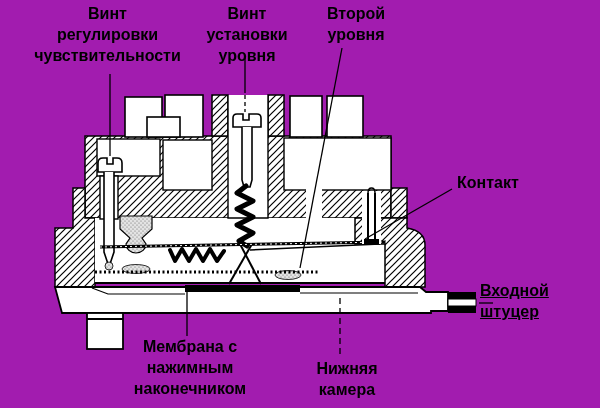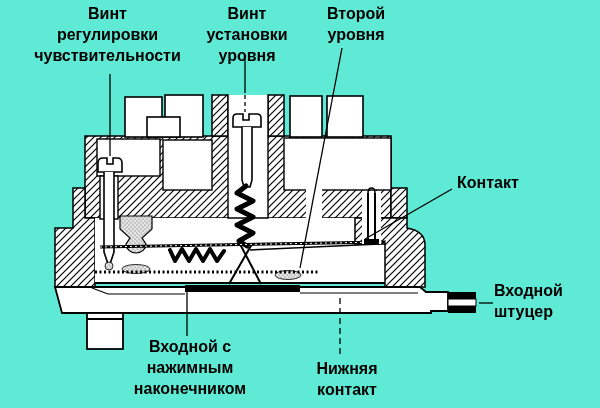--- a/index.html
+++ b/index.html
@@ -1,30 +1,30 @@
 <!DOCTYPE html>
 <html><head>
 <meta charset="utf-8">
 <style>
   html,body{margin:0;padding:0;background:#fff;}
   #stage{
-    position:relative;width:600px;height:408px;background:#5eead4;overflow:hidden;
+    position:relative;width:600px;height:408px;background:#a21caf;overflow:hidden;
     font-family:"Liberation Sans", sans-serif;
   }
   #diagram{position:absolute;left:0;top:0;}
   .label{
     position:absolute;color:#000;font-weight:bold;font-size:16px;line-height:21px;
     white-space:pre-line;letter-spacing:0;
   }
   .center{text-align:center;}
   #lbl-sensitivity{left:15px;top:3px;width:185px;}
   #lbl-level{left:188px;top:3px;width:118px;}
   #lbl-second-contact{left:315px;top:3px;width:82px;}
   #lbl-contact{left:457px;top:172px;width:110px;}
-  #lbl-inlet{left:494px;top:280px;width:100px;}
+  #lbl-inlet{left:480px;top:280px;width:100px;text-decoration:underline;}
   #lbl-diaphragm{left:105px;top:336px;width:170px;}
   #lbl-lower-chamber{left:303px;top:358px;width:88px;}
 </style>
 </head>
 <body>
 
 <div id="stage">
 
   <svg id="diagram" width="600" height="408" viewBox="0 0 600 408" xmlns="http://www.w3.org/2000/svg">
     <defs>
@@ -140,18 +140,18 @@
 регулировки
 чувствительности</div>
   <div id="lbl-level" class="label center">Винт
 установки
 уровня</div>
   <div id="lbl-second-contact" class="label center">Второй
 уровня</div>
   <div id="lbl-contact" class="label">Контакт</div>
   <div id="lbl-inlet" class="label">Входной
 штуцер</div>
-  <div id="lbl-diaphragm" class="label center">Входной с
+  <div id="lbl-diaphragm" class="label center">Мембрана с
 нажимным
 наконечником</div>
   <div id="lbl-lower-chamber" class="label center">Нижняя
-контакт</div>
+камера</div>
 </div>
 
 </body></html>

